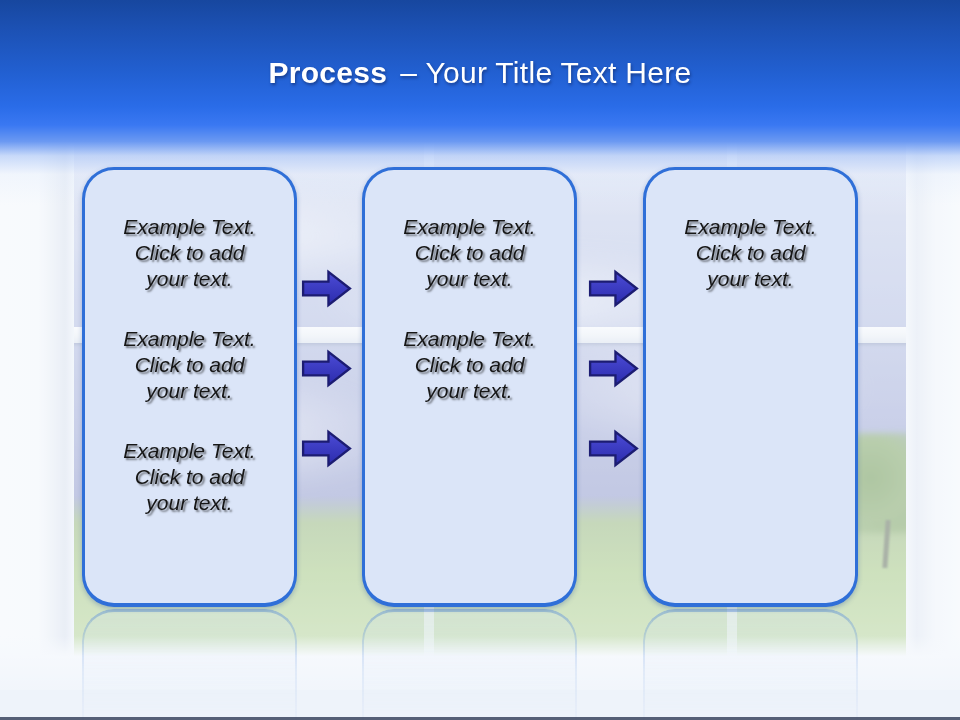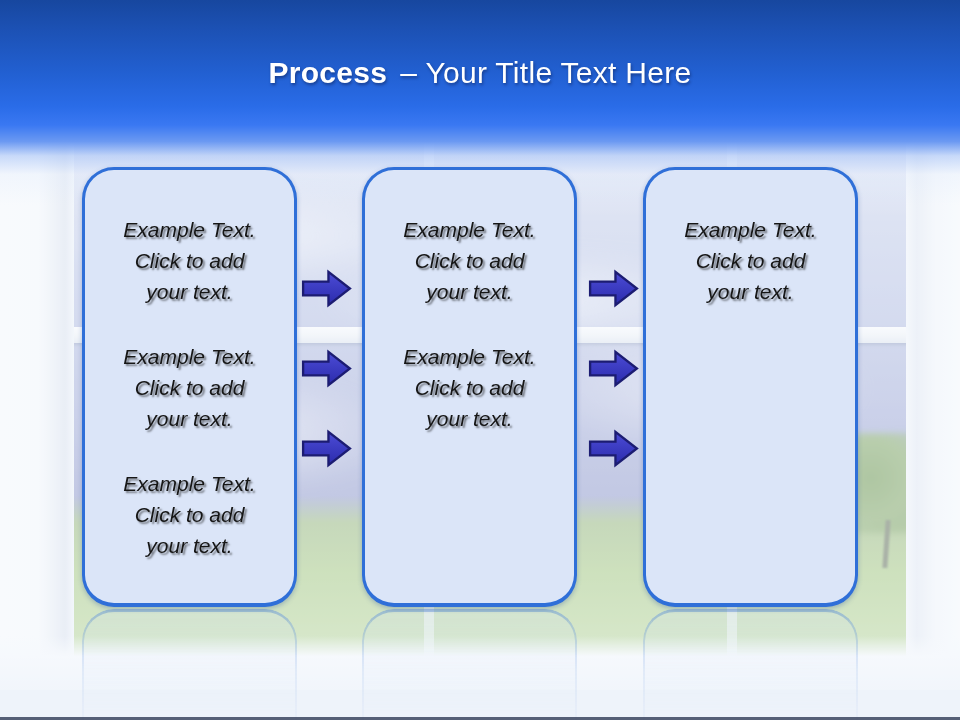--- a/index.html
+++ b/index.html
@@ -44,21 +44,21 @@
   .title{position:absolute;left:0;top:56px;width:960px;text-align:center;color:#fff;font-size:30px;
     text-shadow:1px 2px 3px rgba(10,20,60,.45);letter-spacing:.3px;}
   .title .t-bold{font-weight:700;}
   .title .t-rest{font-weight:400;margin-left:13px;}
 
   
   .pbox{position:absolute;top:167px;width:215px;height:440px;box-sizing:border-box;
     background:#dbe5f8;border:3px solid #2f6fd8;border-bottom-width:4px;border-radius:32px;
     box-shadow:0 2px 5px rgba(30,70,150,.3);padding-top:44px;}
   .pbox.b1{left:82px;} .pbox.b2{left:362px;} .pbox.b3{left:643px;}
-  .box-para{margin:0 0 34px 0;font-size:21px;line-height:31px;font-style:italic;color:#161616;
+  .box-para{margin:0 0 34px 0;font-size:21px;line-height:26px;font-style:italic;color:#161616;
     text-align:center;white-space:pre-line;text-shadow:2px 2px 2px rgba(0,0,0,.5);}
 
   
   .arrow{position:absolute;width:51px;height:39px;}
   .arrow.col1{left:301px;} .arrow.col2{left:588px;}
   .arrow.r1{top:269px;} .arrow.r2{top:349px;} .arrow.r3{top:429px;}
   .arrow svg{display:block;width:51px;height:39px;}
 
   
   .reflection{position:absolute;top:609px;width:215px;height:111px;box-sizing:border-box;

